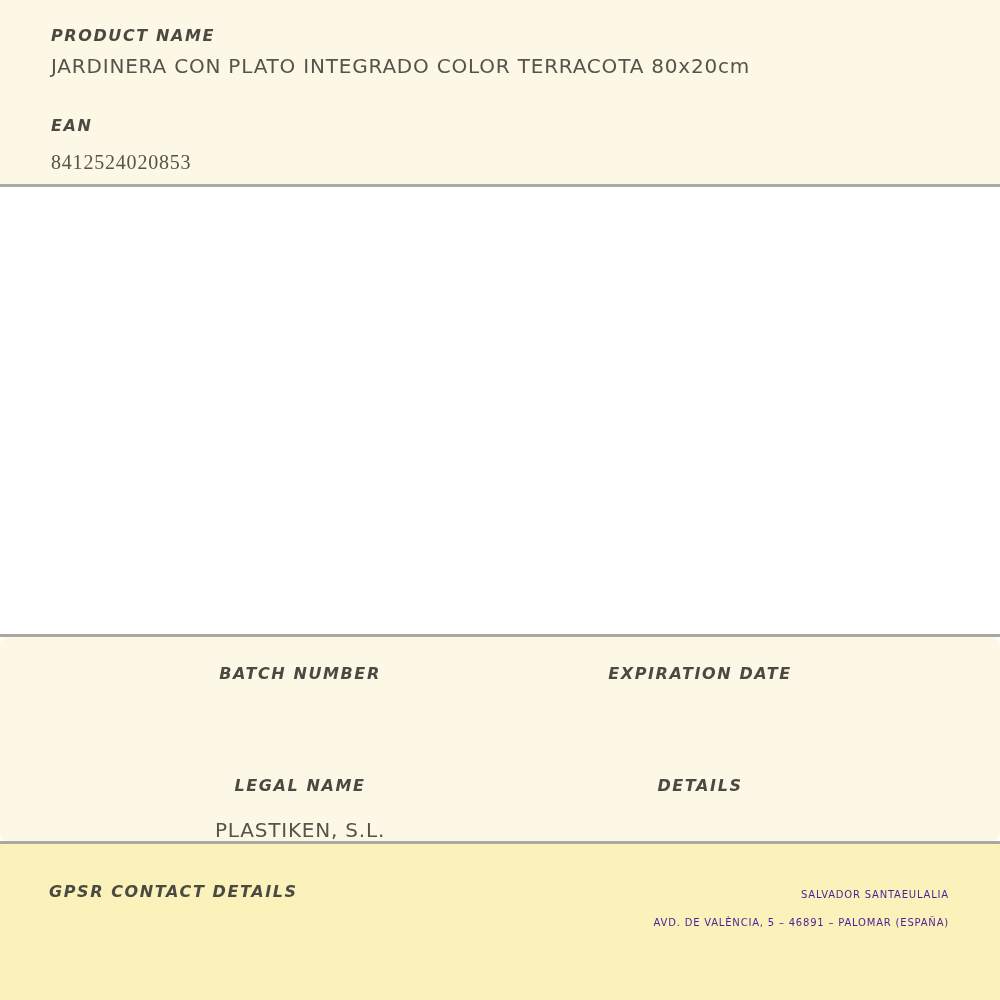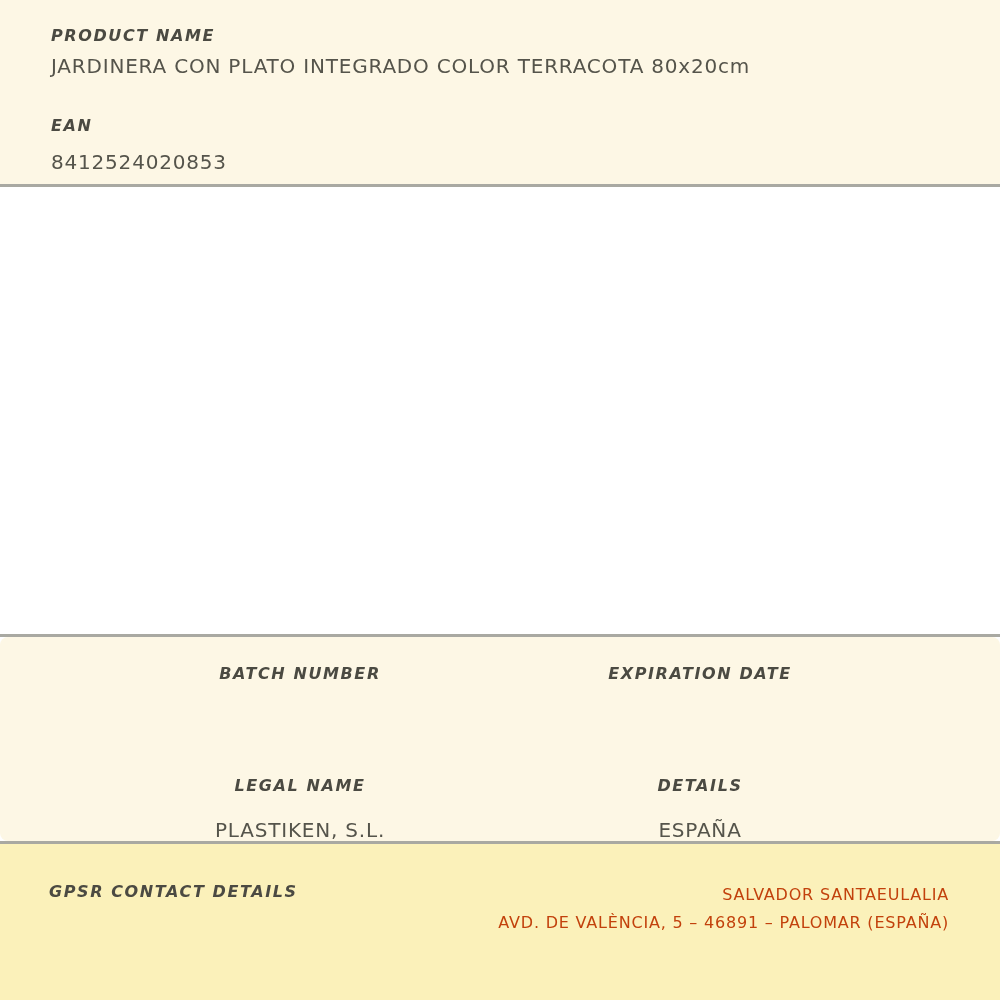--- a/index.html
+++ b/index.html
@@ -41,21 +41,21 @@
   }
   .field-value {
     font-size: 20px;
     font-weight: normal;
     letter-spacing: 0.8px;
     color: #55544b;
     line-height: 20px;
   }
   .section-top .field-label { margin-bottom: 10px; }
   .section-top .gap-between { height: 40px; }
-  .section-top .field-value.ean-gap { margin-top: 16px; }
+  .section-top .field-value.ean-gap { margin-top: 16px; font-family: Liberation Serif, serif; }
   
   .section-blank {
     flex: 1 1 auto;
     background: #ffffff;
   }
   
   .section-mid {
     flex: 0 0 195px;
     box-sizing: border-box;
     background: #fdf7e5;
@@ -79,23 +79,23 @@
     background: #fbf1ba;
     padding: 37px 51px 0 49px;
     display: flex;
     justify-content: space-between;
   }
   .footer-left .field-label { line-height: 22px; }
   .footer-right {
     text-align: right;
   }
   .footer-right .contact-line {
-    font-size: 16px;
+    font-size: 10px;
     letter-spacing: 0.8px;
-    color: #c2410c;
+    color: #4c1d95;
     line-height: 27.5px;
   }
 </style>
 </head>
 <body>
 
 <div class="page">
 
   <div class="section-top">
     <div class="field-label">PRODUCT NAME</div>
@@ -122,21 +122,20 @@
         <div class="field-value"></div>
       </div>
     </div>
     <div class="mid-row row-2">
       <div class="mid-col">
         <div class="field-label">LEGAL NAME</div>
         <div class="field-value">PLASTIKEN, S.L.</div>
       </div>
       <div class="mid-col">
         <div class="field-label">DETAILS</div>
-        <div class="field-value">ESPAÑA</div>
       </div>
     </div>
   </div>
 
   <div class="divider"></div>
 
   <div class="section-footer">
     <div class="footer-left">
       <div class="field-label">GPSR CONTACT DETAILS</div>
     </div>

